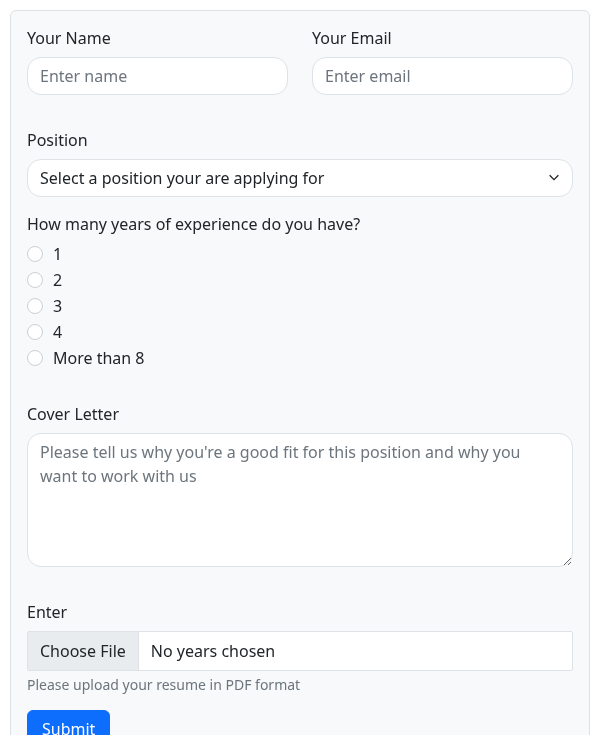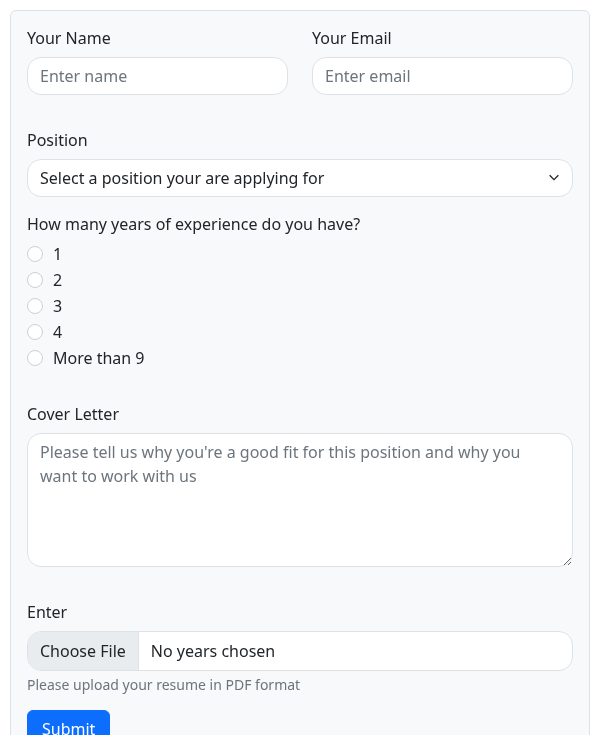--- a/index.html
+++ b/index.html
@@ -102,21 +102,21 @@
       color: #212529;
       cursor: pointer;
     }
     textarea.form-control {
       min-height: 130px;
       resize: vertical;
     }
     .file-input-wrap {
       display: flex;
       border: 1px solid #dee2e6;
-      border-radius: 14px;
+      border-radius: 2px;
       overflow: hidden;
       background: #fff;
     }
     .file-btn {
       background: #e9ecef;
       border: none;
       border-right: 1px solid #dee2e6;
       padding: 8px 12px;
       font-size: 16px;
       font-family: inherit;
@@ -188,21 +188,21 @@
     <div class="form-check">
       <input type="radio" name="exp" class="form-check-input" style="">
       <label class="form-check-label">3</label>
     </div>
     <div class="form-check">
       <input type="radio" name="exp" class="form-check-input" style="">
       <label class="form-check-label">4</label>
     </div>
     <div class="form-check">
       <input type="radio" name="exp" class="form-check-input" style="">
-      <label class="form-check-label">More than 9</label>
+      <label class="form-check-label">More than 8</label>
     </div>
   </div>
 
   <div class="mb-3">
     <label class="form-label">Cover Letter</label>
     <textarea class="form-control" rows="5" placeholder="Please tell us why you're a good fit for this position and why you want to work with us" style=""></textarea>
   </div>
 
   <div class="mb-3">
     <label class="form-label">Enter</label>

